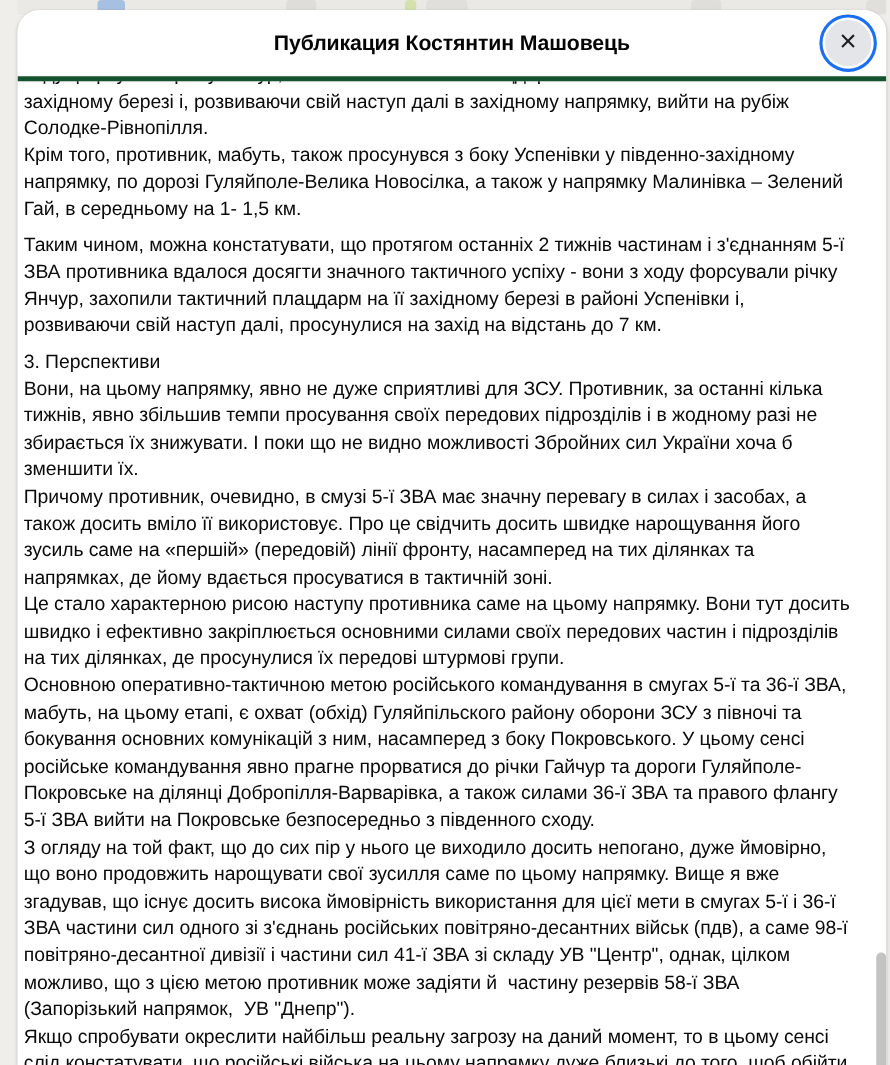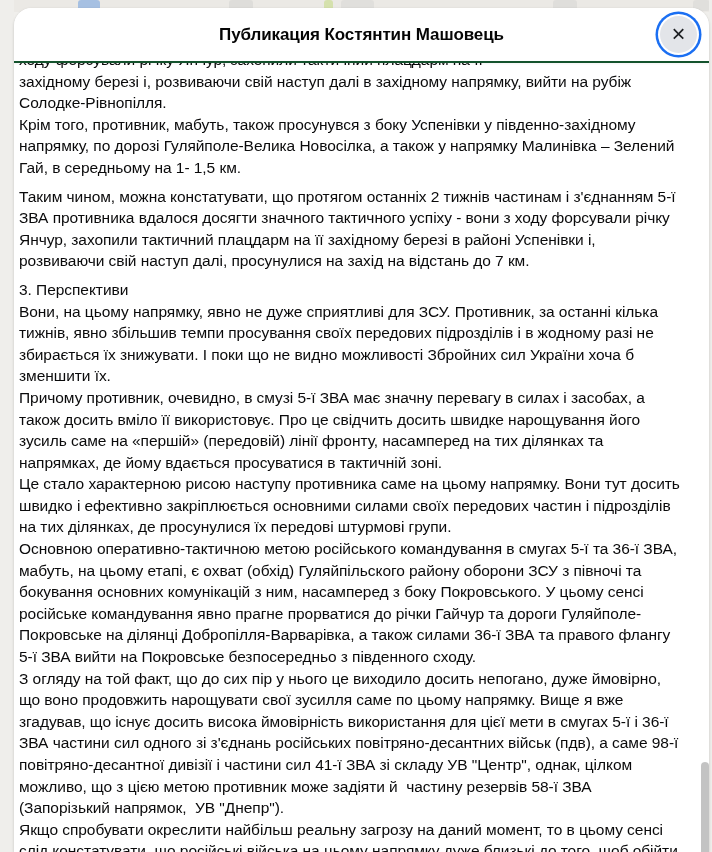--- a/index.html
+++ b/index.html
@@ -26,21 +26,21 @@
 
   .modal {
     position:absolute; left:14px; top:8px; width:695px; height:844px;
     background:#ffffff; border-radius:18px 18px 0 0;
     box-shadow:0 1px 3px rgba(0,0,0,.18);
     overflow:hidden;
   }
   .modal-header {
     position:relative; height:53px;
     display:flex; align-items:center; justify-content:center;
-    border-bottom:2px solid #14532d;
+    border-bottom:4px solid #14532d;
     box-shadow:0 1px 2px rgba(0,0,0,.05);
     background:#fff; z-index:2;
   }
   .dialog-title {
     margin:0; font-size:17px; font-weight:bold; color:#050505;
     letter-spacing:-0.1px;
   }
   .close-btn {
     position:absolute; right:12px; top:8px;
     width:37px; height:37px; border-radius:50%;

